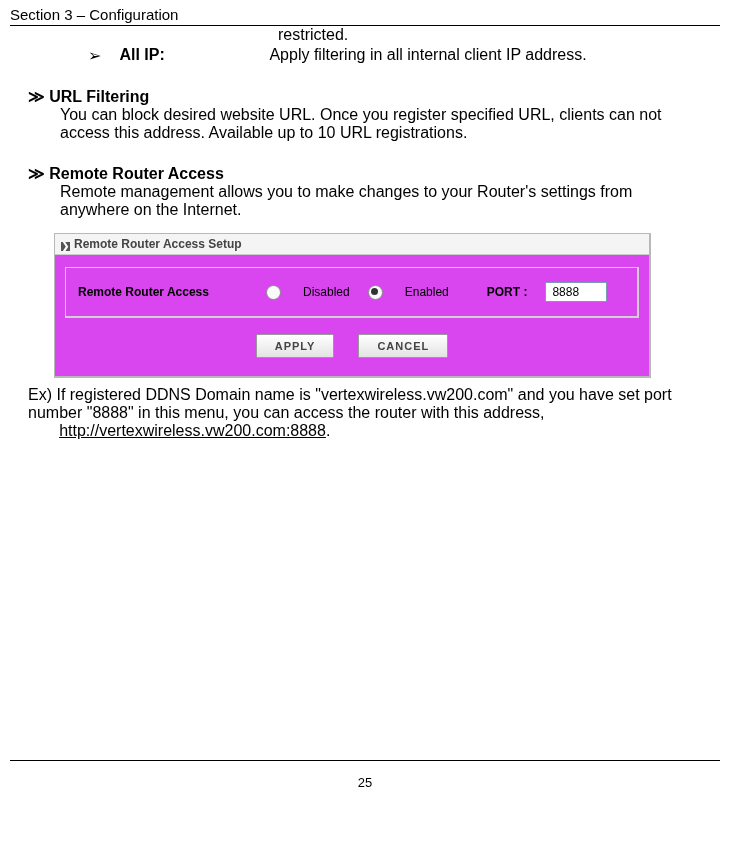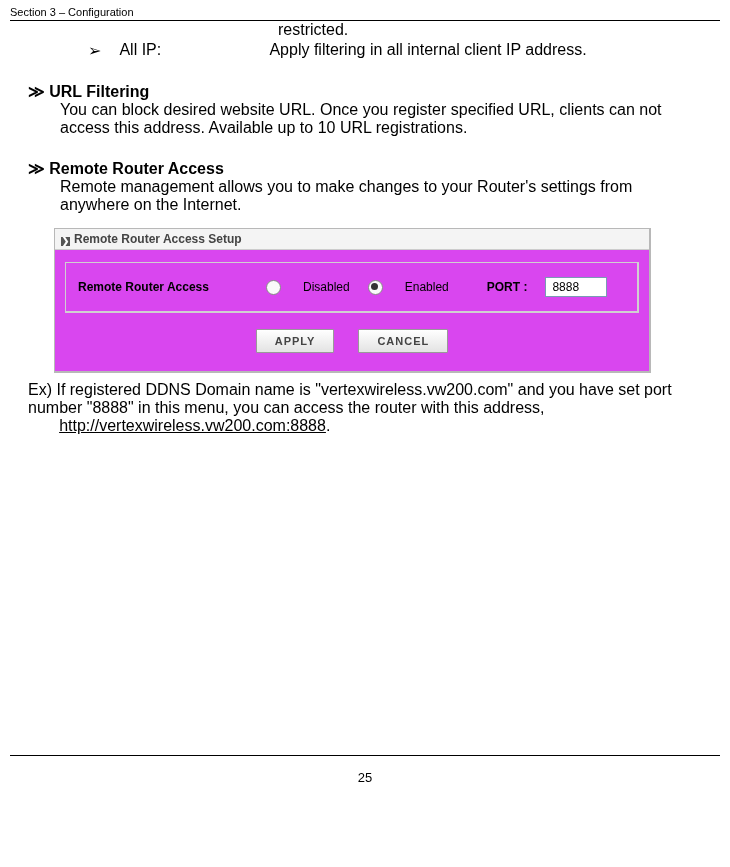--- a/index.html
+++ b/index.html
@@ -9,21 +9,21 @@
     font-size: 16px;
     color: #000;
     background: #fff;
     width: 730px;
   }
   .page {
     padding: 6px 10px 10px 10px;
     box-sizing: border-box;
   }
   .header-line {
-    font-size: 11px;
+    font-size: 15px;
     padding-bottom: 2px;
     border-bottom: 1px solid #000;
   }
   .content {
     padding: 0 18px;
   }
   .restricted-row {
     padding-left: 250px;
     padding-top: 0;
   }
@@ -32,21 +32,21 @@
     align-items: flex-start;
     padding-left: 60px;
     padding-top: 2px;
   }
   .bullet {
     font-family: Arial, sans-serif;
     margin-right: 18px;
   }
   .allip-label {
     width: 150px;
-    font-weight: normal;
+    font-weight: bold;
   }
   .section-head {
     margin-top: 22px;
     font-weight: bold;
   }
   .section-body {
     padding-left: 32px;
     padding-right: 6px;
   }
   .example-block {

